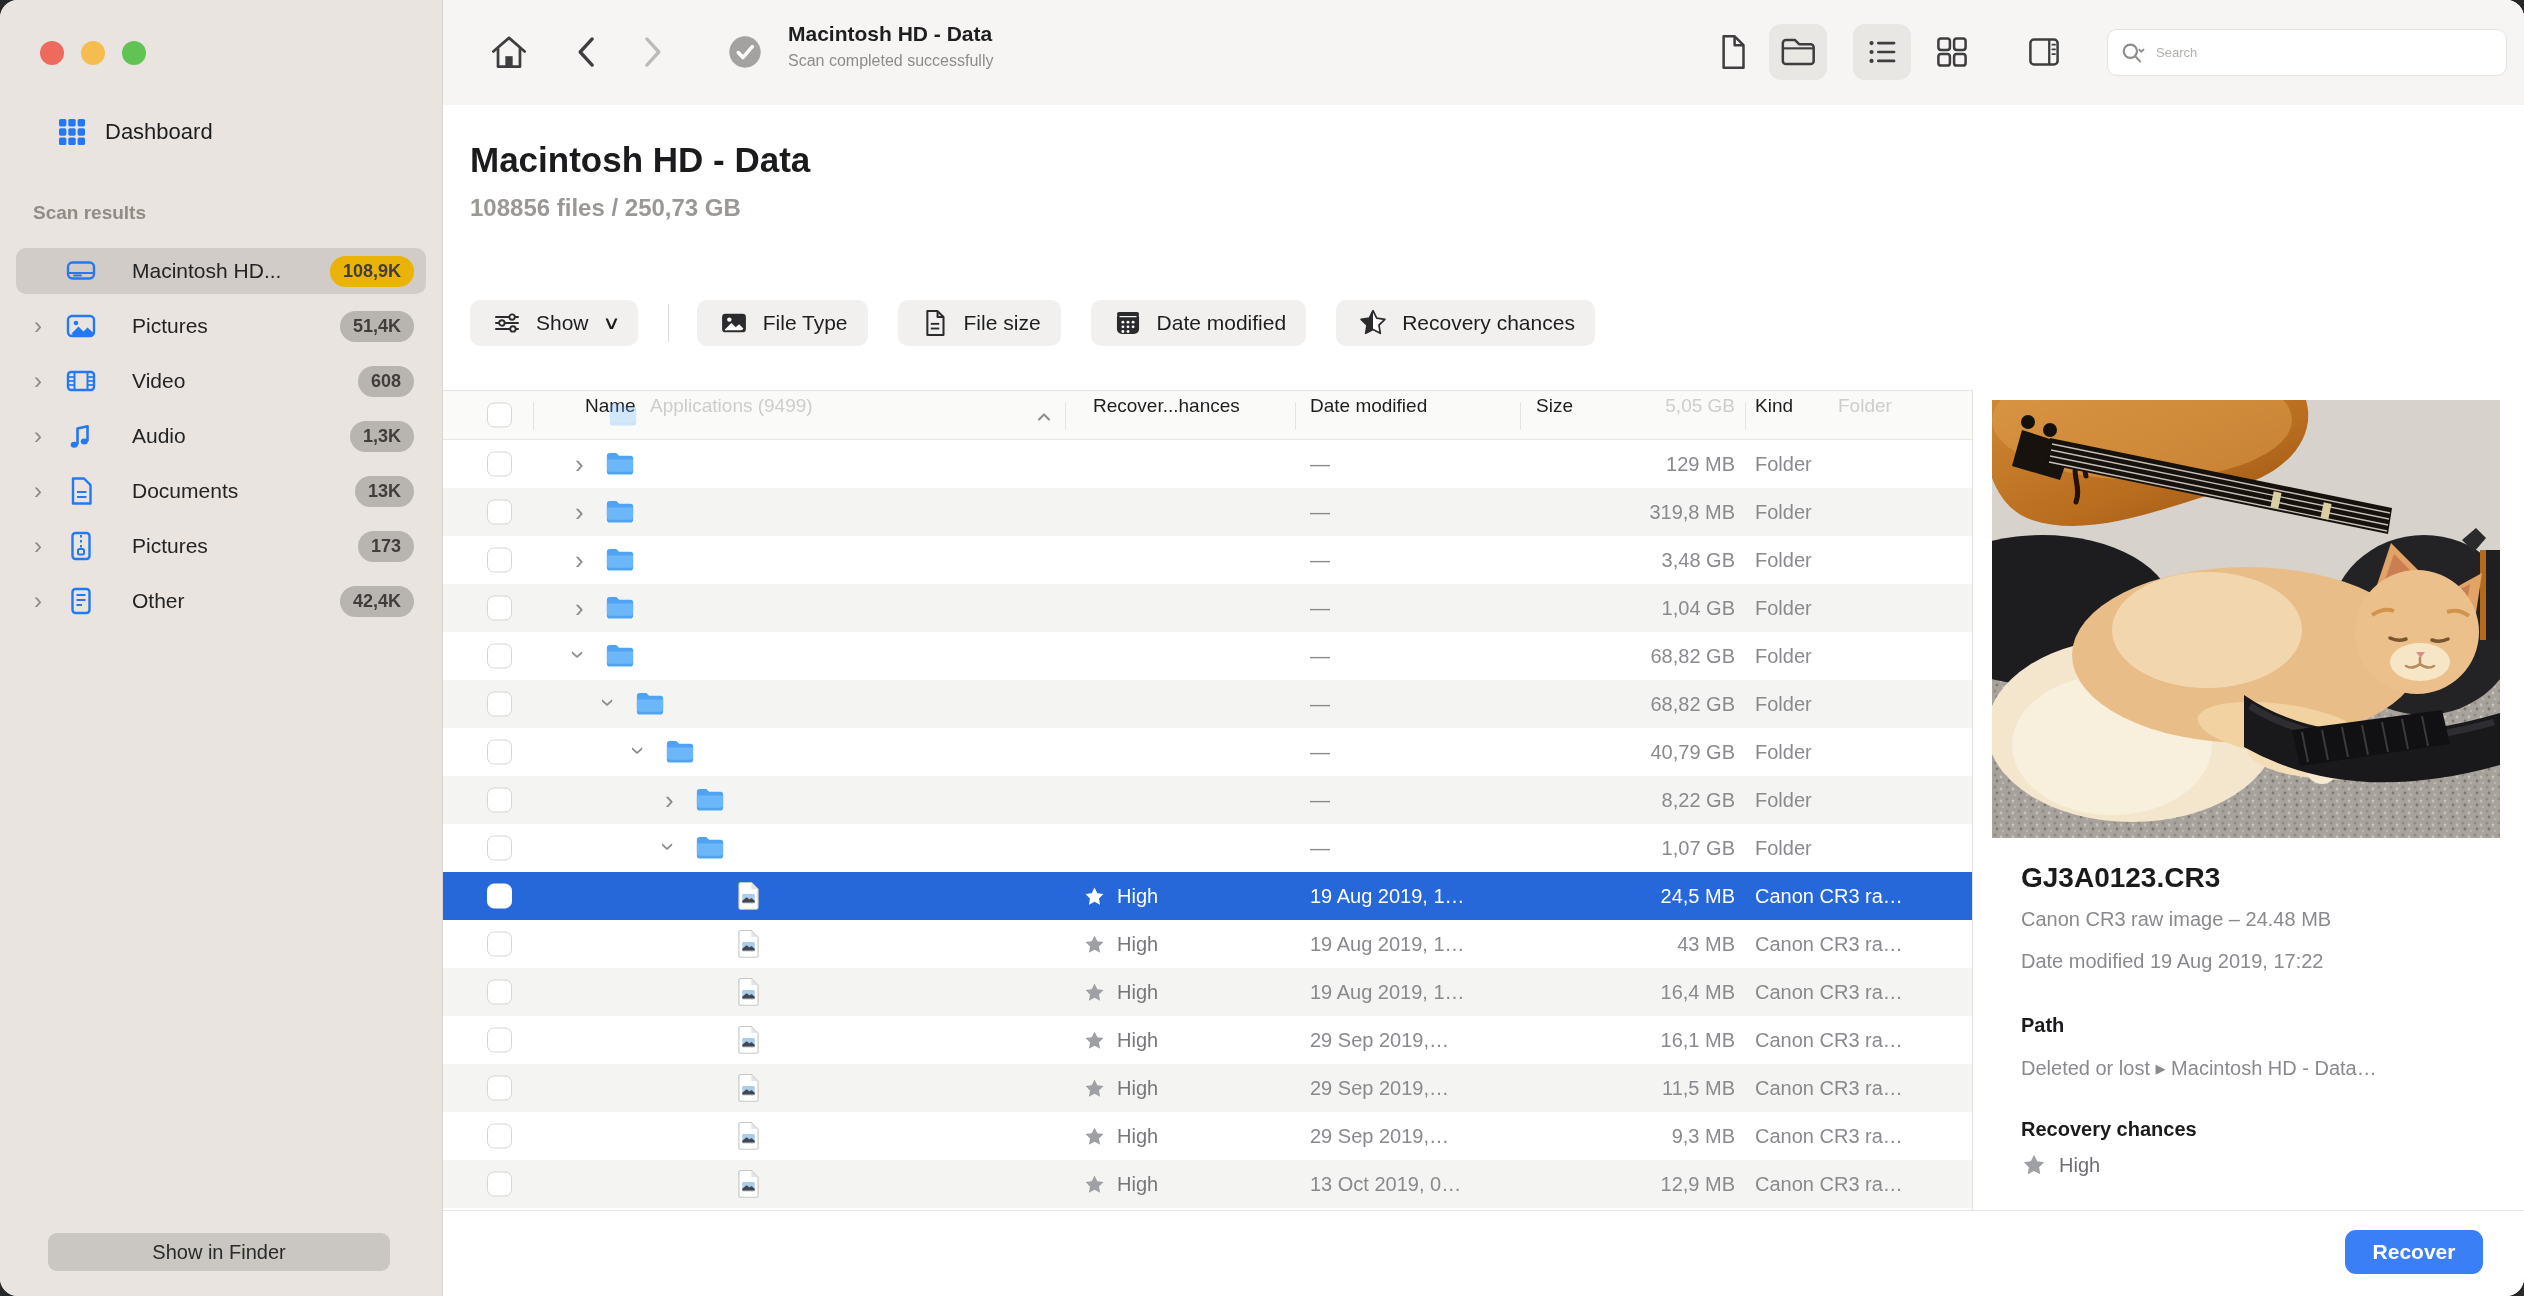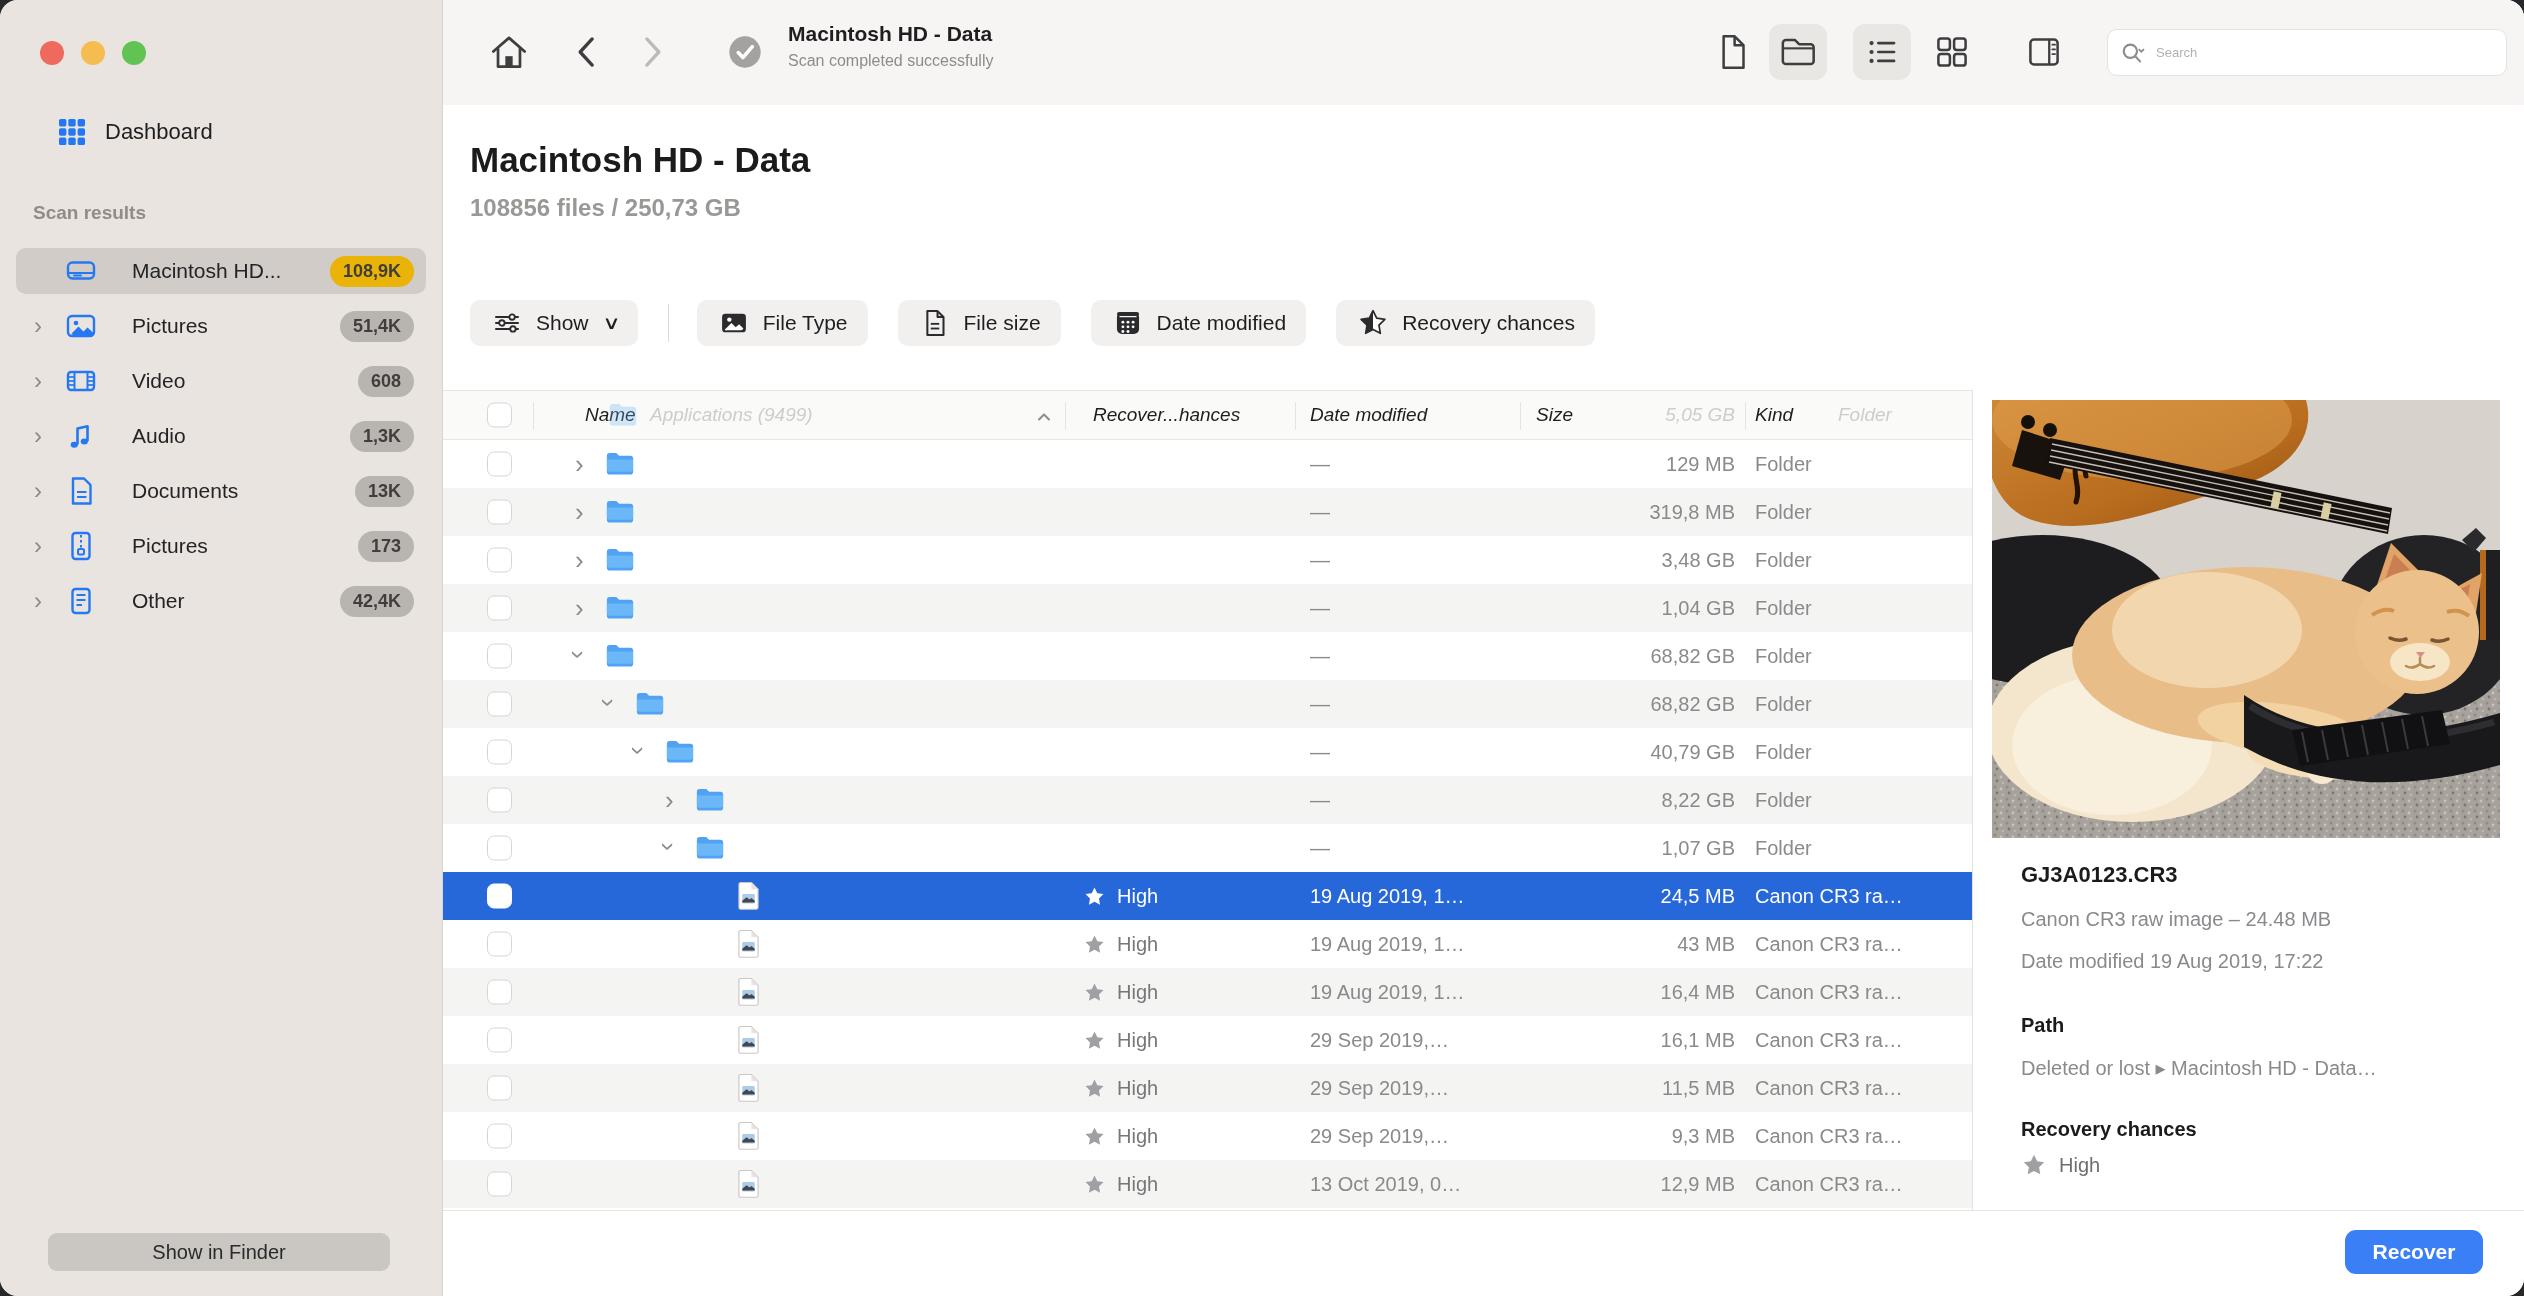--- a/index.html
+++ b/index.html
@@ -60,21 +60,21 @@
   .fbtn { height:46px; border-radius:10px; background:#f1f0ee; border:none; display:flex; align-items:center; padding:0 20px; gap:12px; font-size:21px; color:#1e1e20; font-family:inherit; }
   .fbtn svg { width:34px; height:34px; }
   #filter-divider { width:1px; height:38px; background:#dcdad7; margin:0 28px 0 30px; }
   .fgap { width:30px; }
   .chev-down { font-size:18px; color:#1e1e20; transform:scaleX(1.4); margin-left:4px; }
 
   
   #table { position:absolute; left:0; top:390px; width:1529px; }
   #thead { position:relative; height:50px; background:#fafaf8; border-top:1px solid #e8e6e3; border-bottom:1px solid #e8e6e3; }
   .hsep { position:absolute; top:11px; width:1px; height:28px; background:#e6e4e1; }
-  .hlabel { position:absolute; top:13px; font-size:19px; color:#1e1e20;font-style:italic; }
+  .hlabel { position:absolute; top:4px; font-size:19px; color:#1e1e20; }
   .ghost { color:#cecdca; }
   .cb { position:absolute; left:44px; top:50%; transform:translateY(-50%); width:25px; height:25px; border-radius:7px; background:#fff; border:1.5px solid #d7d5d2; }
   #sort-icon { position:absolute; left:592px; top:17px; width:18px; height:18px; color:#8e8c89; }
   .trow { position:relative; height:48px; }
   .trow:nth-child(even) { background:#f4f4f2; }
   .trow.sel { background:#2667d9; }
   .tchev { position:absolute; top:50%; transform:translateY(-50%); font-size:26px; color:#8e8c89; line-height:1; display:inline-block; }
   .tchev.exp { transform:translateY(-55%) rotate(90deg); }
   .ricon { position:absolute; top:50%; transform:translateY(-50%); }
   .ricon.folder { width:30px; height:26px; }
@@ -90,21 +90,21 @@
   .trow.sel .reccell svg { color:#fff; }
   .trow.sel .cb { border-color:#fff; background:#fff; }
 
   #vdivider { position:absolute; left:1529px; top:390px; height:820px; width:1px; background:#e4e2df; }
   #bottom-divider { position:absolute; left:0; top:1210px; width:2081px; height:1px; background:#e6e4e1; }
 
   
   #preview { position:absolute; left:1549px; top:400px; width:508px; height:438px; overflow:hidden; }
   .d-line { position:absolute; left:1578px; font-size:20px; color:#8a8a8e; white-space:nowrap;text-align:right; }
   .d-bold { color:#1b1b1d; font-weight:bold; }
-  #d-title { position:absolute; left:1578px; top:862px; font-size:22px; font-weight:bold; color:#1b1b1d; }
+  #d-title { position:absolute; left:1578px; top:862px; font-size:28px; font-weight:bold; color:#1b1b1d; }
   #d-recrow { position:absolute; left:1578px; top:1152px; display:flex; align-items:center; gap:12px; }
   #d-recrow svg { width:26px; height:26px; color:#9fa0a4; }
   #d-recrow span { font-size:20px; color:#6f6f73; }
   #recover-btn { position:absolute; left:1902px; top:1230px; width:138px; height:44px; border:none; border-radius:11px; background:#3b7ff7; color:#fff; font-size:21px; font-weight:600; font-family:inherit; }
 </style>
 </head>
 <body>
 
 <div id="window">
 

